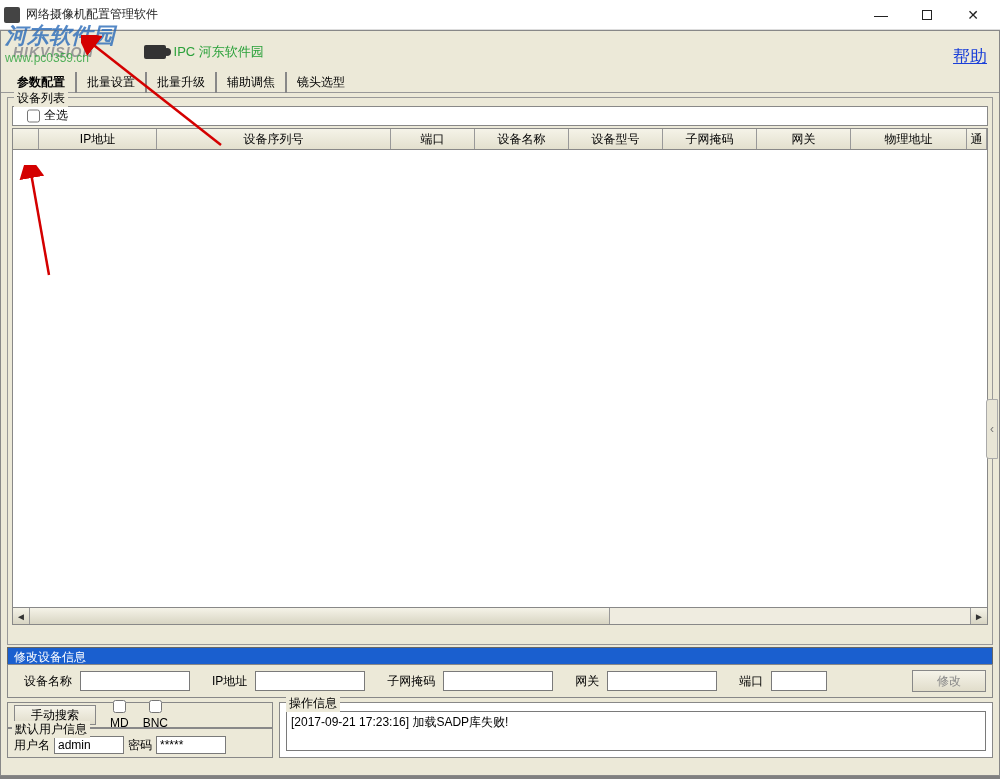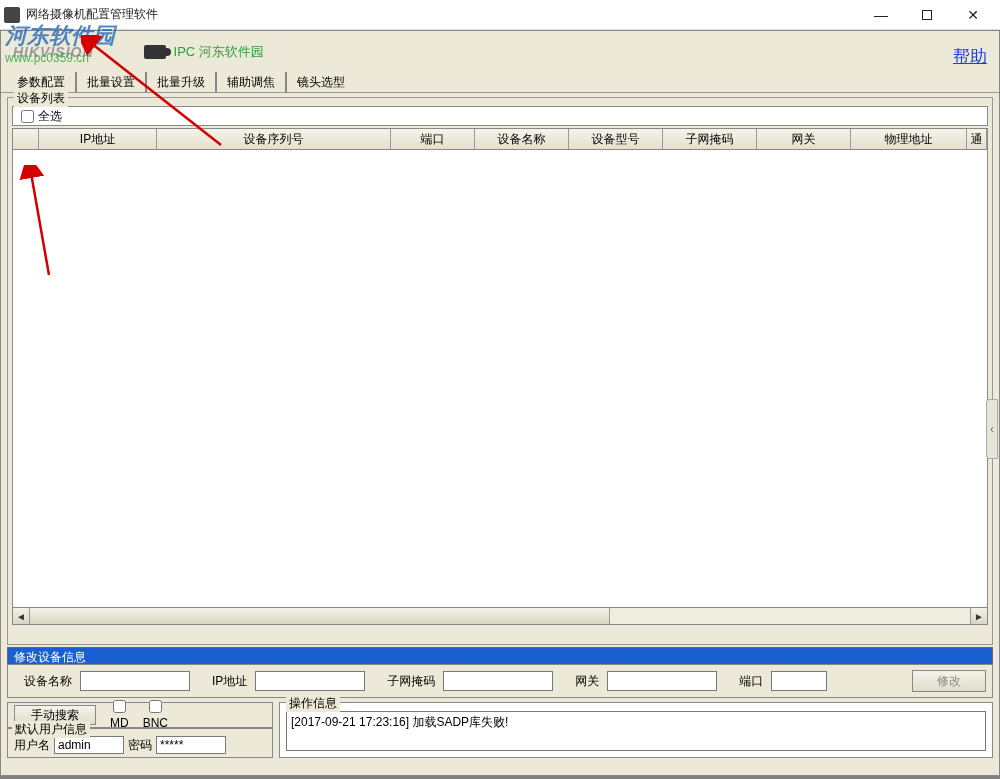--- a/index.html
+++ b/index.html
@@ -83,40 +83,40 @@
   align-items: center;
   padding-left: 6px;
   border-bottom: 1px solid #999;
 }
 .tab {
   padding: 2px 10px;
   border-right: 2px solid #888;
   color: #000;
 }
 .tab:last-child { border-right: none; }
-.tab.active { font-weight: normal; }
+.tab.active { font-weight: bold; }
 
 .device-list-group {
   margin: 4px 6px 2px 6px;
   border: 1px solid #999;
   background: #ece9d8;
   position: relative;
   height: 548px;
 }
 .group-label {
   position: absolute; top: -8px; left: 6px;
   background: #ece9d8; padding: 0 3px; font-size: 12px;
 }
 .selectall-row {
   margin: 8px 4px 2px 4px;
   background: #fff;
   border: 1px solid #888;
   height: 20px;
-  display: flex; align-items: center;
-  padding-left: 8px;
+  display: flex; 
+  padding-left: 14px;
 }
 .selectall-row input { margin-right: 4px; }
 
 .table-header {
   margin: 0 4px;
   background: #ece9d8;
   border: 1px solid #888;
   height: 22px;
   display: flex;
 }

